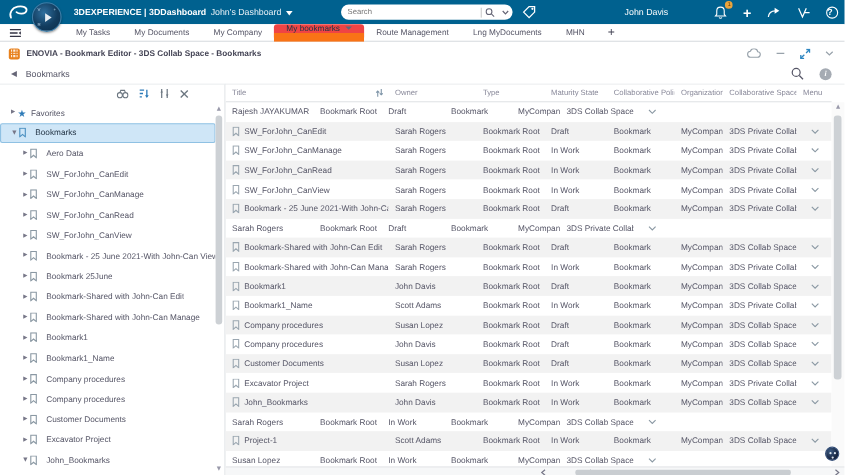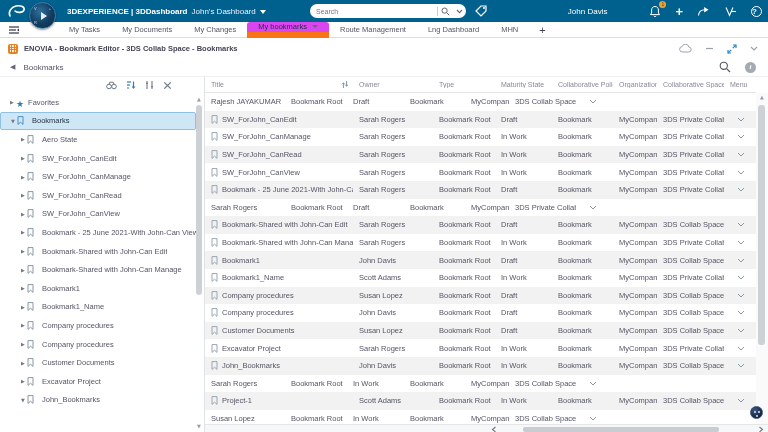--- a/index.html
+++ b/index.html
@@ -38,21 +38,21 @@
   .help-c { width:11px; height:11px; border:1px solid #fff; border-radius:50%; color:#fff;
     font-size:8px; line-height:9px; text-align:center; font-weight:bold; }
 
   
   .tabbar { position:absolute; top:22px; left:0; width:768px; height:16px; background:#fff;
     border-bottom:1px solid #d9dde0; display:flex; align-items:center; }
   .hambtn { margin-left:8px; }
   .tabs { display:flex; align-items:center; margin-left:38px; height:16px; }
   .tab { font-size:7.5px; color:#556; padding:0 11px; height:16px; display:flex; align-items:center;
     white-space:nowrap; cursor:pointer; }
-  .tab.active { background:#d946ef; border-bottom:6px solid #f97316; border-radius:3px 3px 0 0; color:#234; }
+  .tab.active { background:#ef4444; border-bottom:8px solid #f97316; border-radius:3px 3px 0 0; color:#234; }
   .tab .tchev { display:inline-block; width:0; height:0; border-left:3px solid transparent;
     border-right:3px solid transparent; border-top:3px solid #667; margin-left:5px; }
   .tab-add { font-size:11px; color:#445; padding:0 10px; cursor:pointer; }
 
   
   .appheader { position:absolute; top:39px; left:0; width:768px; height:19px; background:#fff;
     display:flex; align-items:center; }
   .enovia-ico { margin-left:8px; width:10px; height:10px; background:#e8821e; border-radius:2px;
     display:grid; grid-template-columns:repeat(3,1fr); gap:1px; padding:1.5px; }
   .enovia-ico i { background:rgba(255,255,255,.85); }
@@ -184,31 +184,31 @@
       <path d="M11 3.5 L9 5 L11 6.5 Z" fill="#334"></path>
     </svg>
     <div class="tabs" id="tabs">
         <div class="tab">
           <span>My Tasks</span>
         </div>
         <div class="tab">
           <span>My Documents</span>
         </div>
         <div class="tab">
-          <span>My Changes</span>
+          <span>My Company</span>
         </div>
         <div class="tab active">
           <span>My bookmarks</span>
           <span class="tchev"></span>
         </div>
         <div class="tab">
           <span>Route Management</span>
         </div>
         <div class="tab">
-          <span>Lng Dashboard</span>
+          <span>Lng MyDocuments</span>
         </div>
         <div class="tab">
           <span>MHN</span>
         </div>
       </div>
     <span class="tab-add">+</span>
   </nav>
 
   <div class="appheader">
     <div class="enovia-ico">
@@ -296,21 +296,21 @@
             </span>
             <span class="tlabel">Bookmarks</span>
           </div>
           <div class="trow" style="padding-left: 19px;">
             <span class="arr">▶</span>
             <span>
               <svg class="bmico" width="7" height="9" viewBox="0 0 7 9">
                 <path d="M1 0.6 L6 0.6 L6 8.4 L3.5 6.2 L1 8.4 Z" fill="none" stroke="#8a98a3" stroke-width="1"></path>
               </svg>
             </span>
-            <span class="tlabel">Aero State</span>
+            <span class="tlabel">Aero Data</span>
           </div>
           <div class="trow" style="padding-left: 19px;">
             <span class="arr">▶</span>
             <span>
               <svg class="bmico" width="7" height="9" viewBox="0 0 7 9">
                 <path d="M1 0.6 L6 0.6 L6 8.4 L3.5 6.2 L1 8.4 Z" fill="none" stroke="#8a98a3" stroke-width="1"></path>
               </svg>
             </span>
             <span class="tlabel">SW_ForJohn_CanEdit</span>
           </div>
@@ -342,20 +342,29 @@
             <span class="tlabel">SW_ForJohn_CanView</span>
           </div>
           <div class="trow" style="padding-left: 19px;">
             <span class="arr">▶</span>
             <span>
               <svg class="bmico" width="7" height="9" viewBox="0 0 7 9">
                 <path d="M1 0.6 L6 0.6 L6 8.4 L3.5 6.2 L1 8.4 Z" fill="none" stroke="#8a98a3" stroke-width="1"></path>
               </svg>
             </span>
             <span class="tlabel">Bookmark - 25 June 2021-With John-Can View</span>
+          </div>
+          <div class="trow" style="padding-left: 19px;">
+            <span class="arr">▶</span>
+            <span>
+              <svg class="bmico" width="7" height="9" viewBox="0 0 7 9">
+                <path d="M1 0.6 L6 0.6 L6 8.4 L3.5 6.2 L1 8.4 Z" fill="none" stroke="#8a98a3" stroke-width="1"></path>
+              </svg>
+            </span>
+            <span class="tlabel">Bookmark 25June</span>
           </div>
           <div class="trow" style="padding-left: 19px;">
             <span class="arr">▶</span>
             <span>
               <svg class="bmico" width="7" height="9" viewBox="0 0 7 9">
                 <path d="M1 0.6 L6 0.6 L6 8.4 L3.5 6.2 L1 8.4 Z" fill="none" stroke="#8a98a3" stroke-width="1"></path>
               </svg>
             </span>
             <span class="tlabel">Bookmark-Shared with John-Can Edit</span>
           </div>

